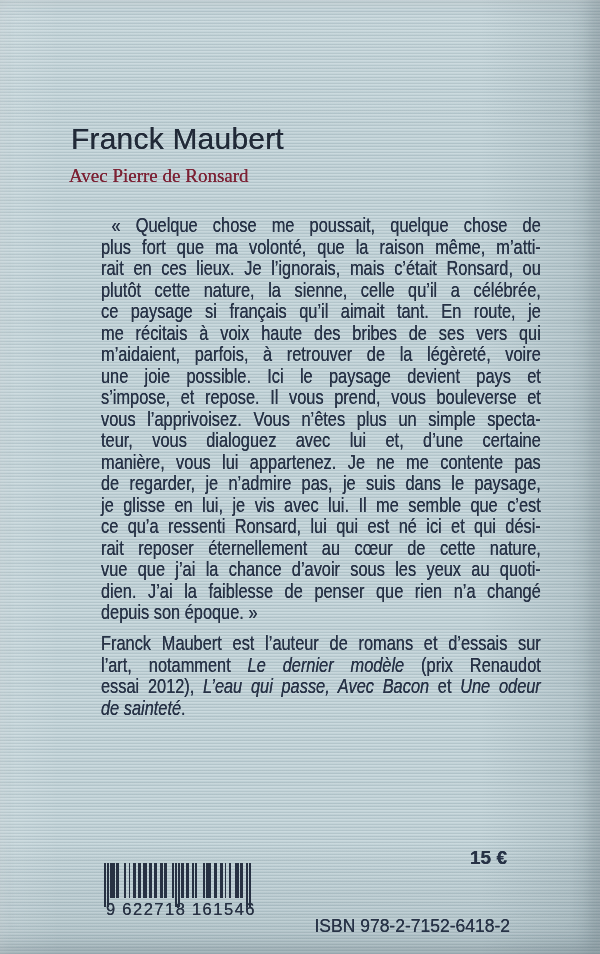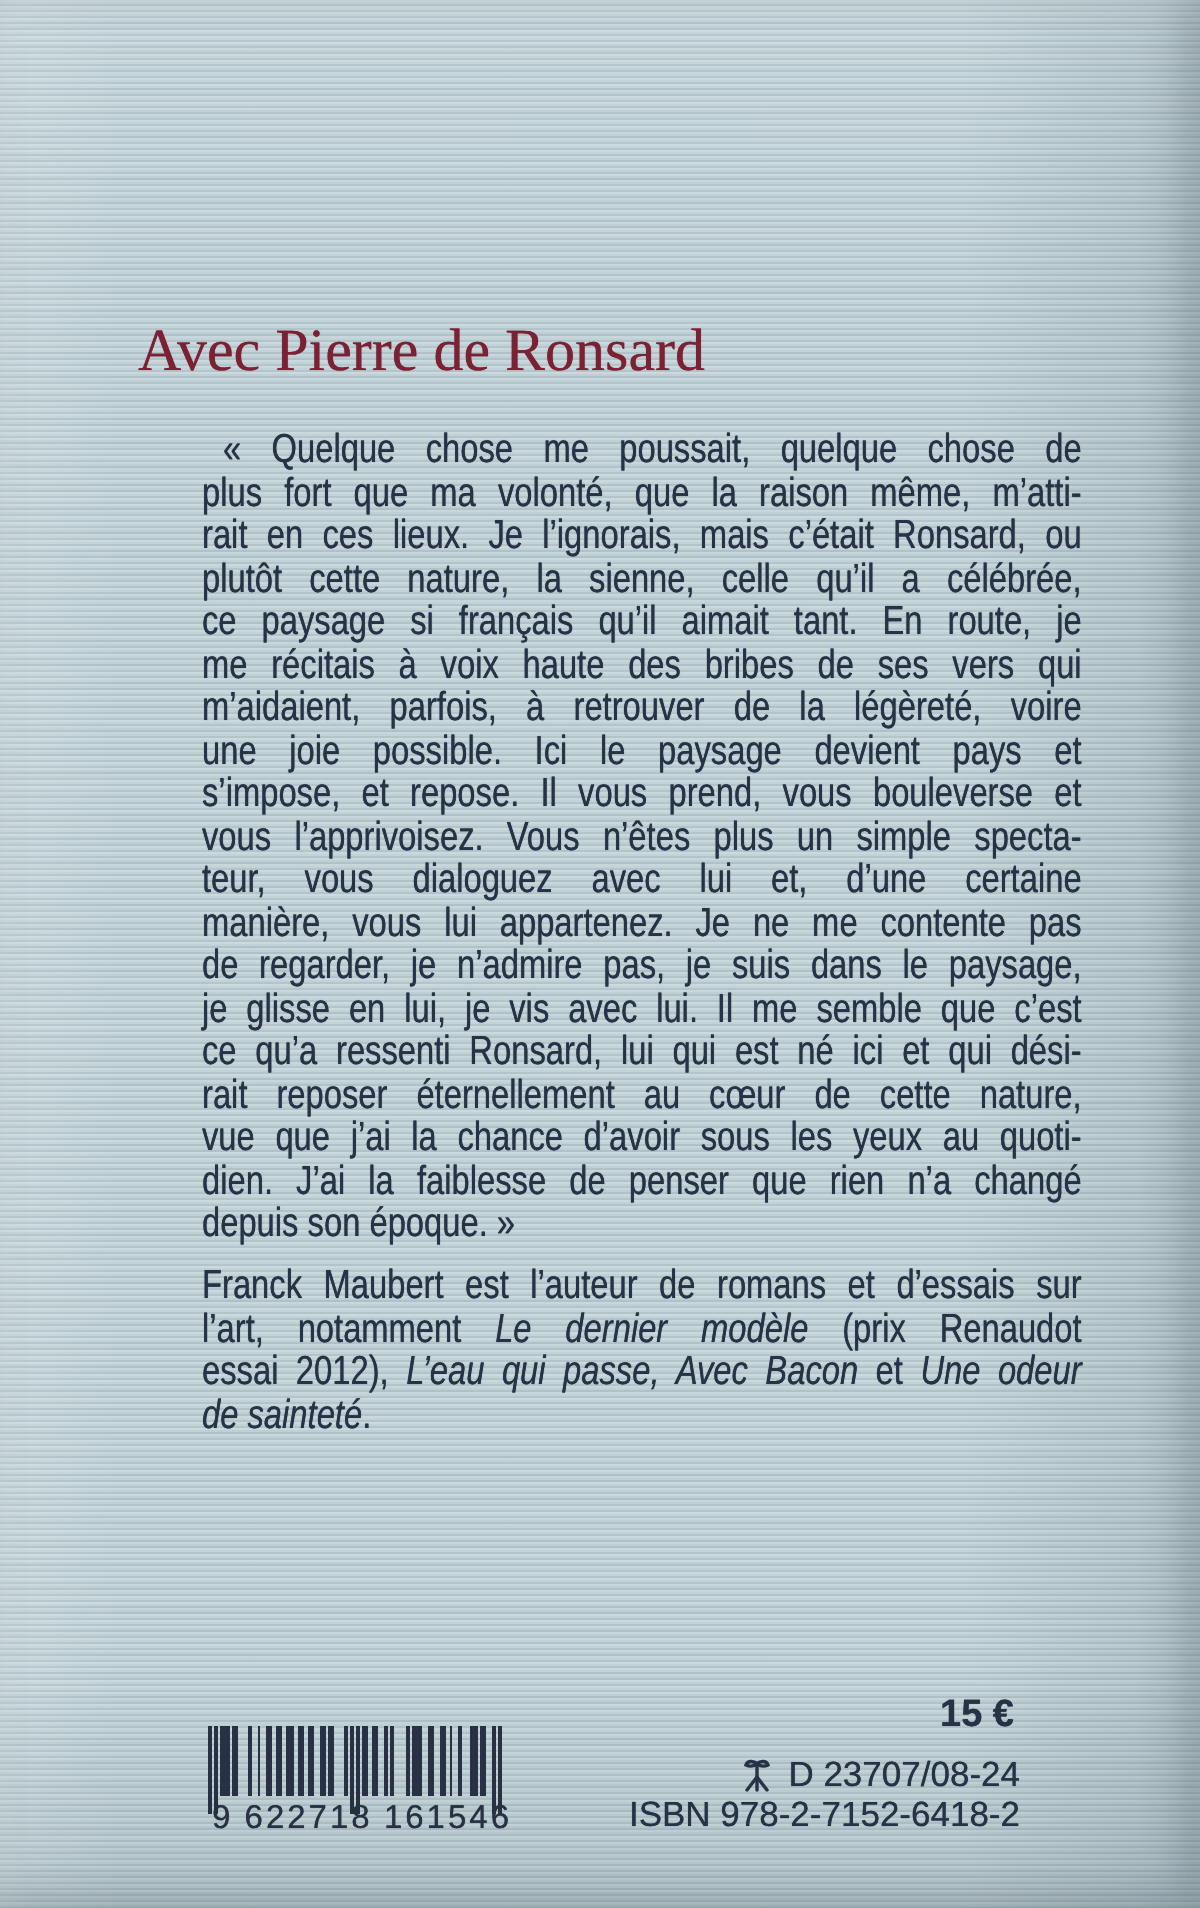--- a/index.html
+++ b/index.html
@@ -23,21 +23,21 @@
   }
   .author{
     position:absolute;left:71px;top:122px;
     font-size:30px;line-height:34px;color:#212a38;
     letter-spacing:0.2px;
     text-shadow:0 0 0.4px #212a38;
   }
   .title{
     position:absolute;left:69px;top:159px;
     font-family:"Liberation Serif","DejaVu Serif",serif;
-    font-size:30px;line-height:34px;color:#7c2134;
+    font-size:19px;line-height:34px;color:#7c2134;
     text-shadow:0 0 0.4px #7c2134;
   }
   .textblock{
     position:absolute;left:101px;width:545px;
     transform:scaleX(0.807);transform-origin:0 0;
     font-size:20.3px;line-height:21.5px;color:#273246;
     text-shadow:0 0 0.45px #273246;
   }
   .quote{top:215px;}
   .bio{top:633px;}
@@ -49,40 +49,41 @@
     position:absolute;right:93px;top:847px;
     font-size:19px;color:#273246;text-shadow:0 0 0.4px #273246;font-weight:bold;
   }
   .publine{
     position:absolute;right:90px;top:877px;
     display:flex;align-items:center;gap:7px;
     font-size:17.5px;color:#273246;text-shadow:0 0 0.4px #273246;
   }
   .publine svg{display:block;}
   .isbn{
-    position:absolute;right:90px;top:897px;
+    position:absolute;right:90px;top:916px;
     font-size:17.5px;color:#273246;text-shadow:0 0 0.4px #273246;
   }
   .barcode{position:absolute;left:104px;top:863px;width:150px;height:55px;}
   .bars{display:flex;align-items:flex-start;width:148px;height:44px;}
   .bmod{flex:none;width:1.558px;height:35px;}
   .bmod.bar{background:#273143;}
   .bmod.guard{height:44px;}
   .bdigits{
     position:absolute;left:2px;top:37px;width:150px;
     display:flex;justify-content:space-between;
     font-size:16.5px;color:#273143;letter-spacing:1.5px;
     text-shadow:0 0 0.4px #273143;
   }
 </style>
 </head>
 <body>
 
 <div class="page">
 
+  <div class="author">Franck Maubert</div>
   <div class="title">Avec Pierre de Ronsard</div>
 
   <div class="textblock quote">
       <div class="tline firstline"><span>« Quelque chose me poussait, quelque chose de</span></div>
       <div class="tline"><span>plus fort que ma volonté, que la raison même, m’atti-</span></div>
       <div class="tline"><span>rait en ces lieux. Je l’ignorais, mais c’était Ronsard, ou</span></div>
       <div class="tline"><span>plutôt cette nature, la sienne, celle qu’il a célébrée,</span></div>
       <div class="tline"><span>ce paysage si français qu’il aimait tant. En route, je</span></div>
       <div class="tline"><span>me récitais à voix haute des bribes de ses vers qui</span></div>
       <div class="tline"><span>m’aidaient, parfois, à retrouver de la légèreté, voire</span></div>
@@ -102,32 +103,20 @@
 
   <div class="textblock bio">
       <div class="tline"><span>Franck Maubert est l’auteur de romans et d’essais sur</span></div>
       <div class="tline"><span>l’art, notamment </span><span class="it">Le dernier modèle</span><span> (prix Renaudot</span></div>
       <div class="tline"><span>essai 2012), </span><span class="it">L’eau qui passe, Avec Bacon</span><span> et </span><span class="it">Une odeur</span></div>
       <div class="tline lastline"><span class="it">de sainteté</span><span>.</span></div>
     </div>
 
   <div class="price">15 €</div>
 
-  <div class="publine">
-    <svg width="17" height="18" viewBox="0 0 17 18">
-      <g fill="none" stroke="#273246" stroke-width="1.7" stroke-linecap="round">
-        <path d="M8.5 3 C6.5 1 3.5 1.5 3 3.5 C5 4.5 7 4 8.5 3"></path>
-        <path d="M8.5 3 C10.5 1 13.5 1.5 14 3.5 C12 4.5 10 4 8.5 3"></path>
-        <path d="M8.5 2.5 L8.5 16"></path>
-        <path d="M8.5 9.5 L3.5 16"></path>
-        <path d="M8.5 9.5 L13.5 16"></path>
-      </g>
-    </svg>
-    <span>D 23707/08-24</span>
-  </div>
 
   <div class="isbn">ISBN 978-2-7152-6418-2</div>
 
   <div class="barcode">
     <div class="bars">
         <div class="bmod bar guard"></div>
         <div class="bmod guard"></div>
         <div class="bmod bar guard"></div>
         <div class="bmod"></div>
         <div class="bmod bar"></div>

